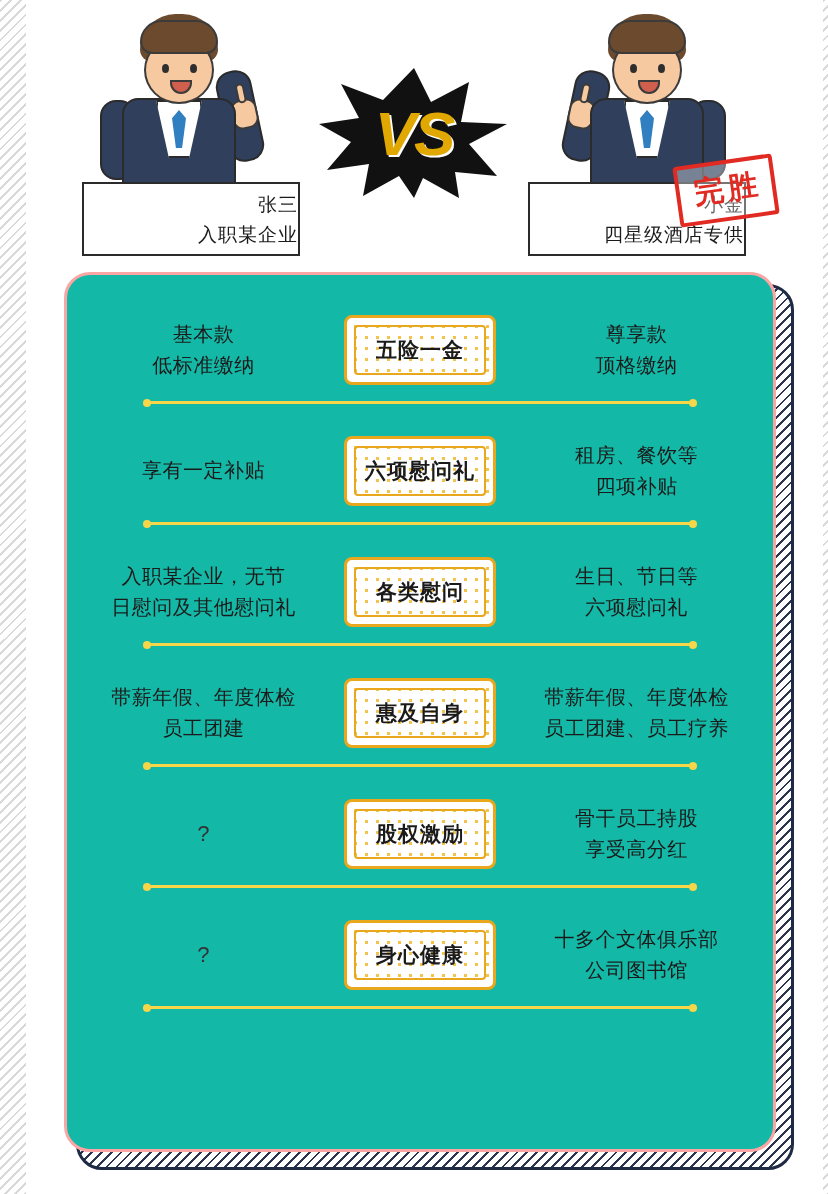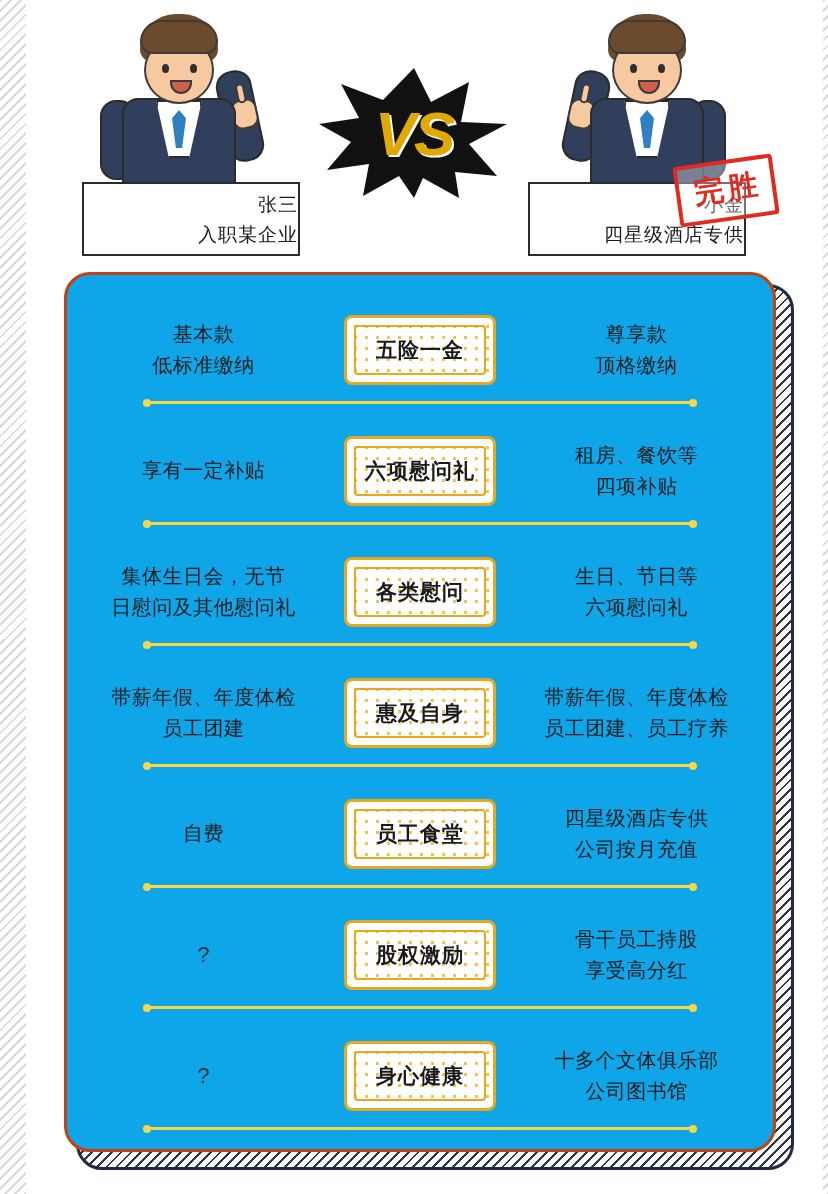--- a/index.html
+++ b/index.html
@@ -231,22 +231,22 @@
       #2b3550 0px, #2b3550 2px,
       #ffffff 2px, #ffffff 7px
     );
   }
   .card {
     position: absolute;
     left: 64px;
     top: 272px;
     width: 712px;
     height: 880px;
-    background: #0ea5e9;
-    border: 3px solid #c2410c;
+    background: #14b8a6;
+    border: 3px solid #fca5a5;
     border-radius: 26px;
     box-sizing: border-box;
   }
 
   .rows {
     position: absolute;
     left: 0; top: 14px;
     width: 100%;
   }
   .row {
@@ -414,21 +414,21 @@
           <div class="badge">
             <div class="dots"></div>
             <div class="inner"></div>
             <div class="label">六项慰问礼</div>
           </div>
           <div class="col">租房、餐饮等
 四项补贴</div>
           <div class="divider"></div>
         </div>
         <div class="row">
-          <div class="col">集体生日会，无节
+          <div class="col">入职某企业，无节
 日慰问及其他慰问礼</div>
           <div class="badge">
             <div class="dots"></div>
             <div class="inner"></div>
             <div class="label">各类慰问</div>
           </div>
           <div class="col">生日、节日等
 六项慰问礼</div>
           <div class="divider"></div>
         </div>
@@ -438,31 +438,20 @@
           <div class="badge">
             <div class="dots"></div>
             <div class="inner"></div>
             <div class="label">惠及自身</div>
           </div>
           <div class="col">带薪年假、年度体检
 员工团建、员工疗养</div>
           <div class="divider"></div>
         </div>
         <div class="row">
-          <div class="col">自费</div>
-          <div class="badge">
-            <div class="dots"></div>
-            <div class="inner"></div>
-            <div class="label">员工食堂</div>
-          </div>
-          <div class="col">四星级酒店专供
-公司按月充值</div>
-          <div class="divider"></div>
-        </div>
-        <div class="row">
           <div class="col q">?</div>
           <div class="badge">
             <div class="dots"></div>
             <div class="inner"></div>
             <div class="label">股权激励</div>
           </div>
           <div class="col">骨干员工持股
 享受高分红</div>
           <div class="divider"></div>
         </div>

